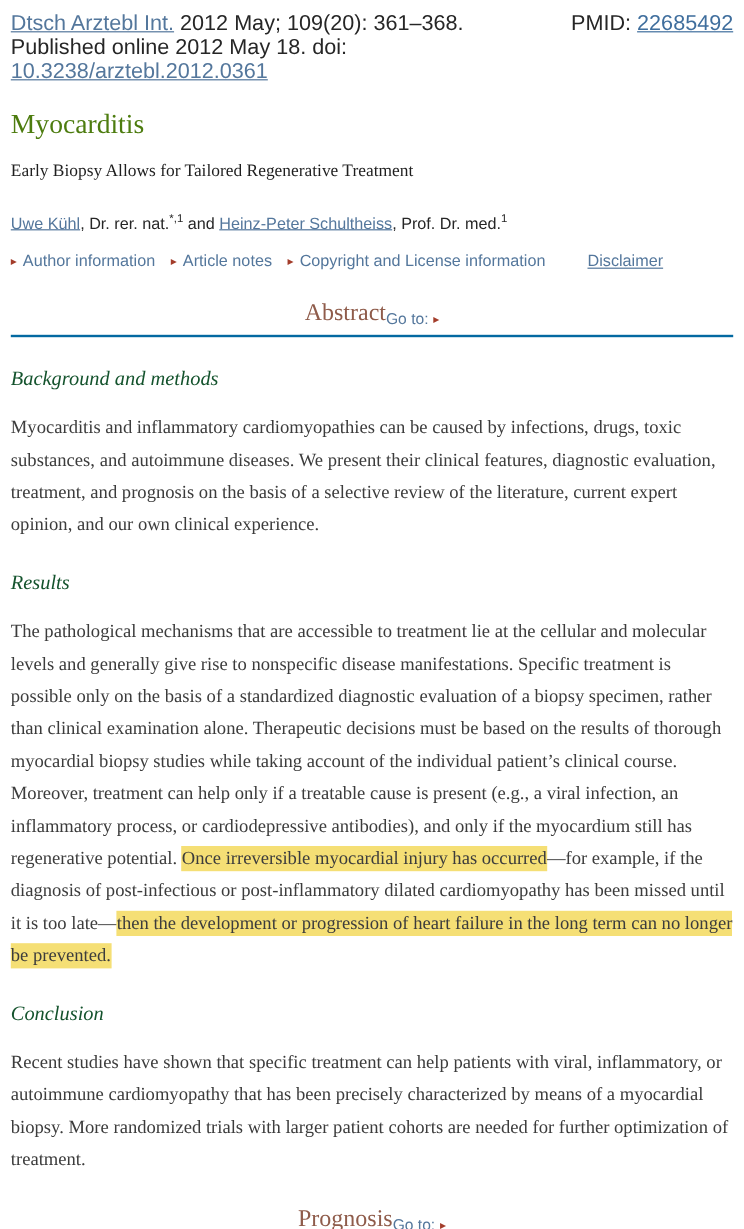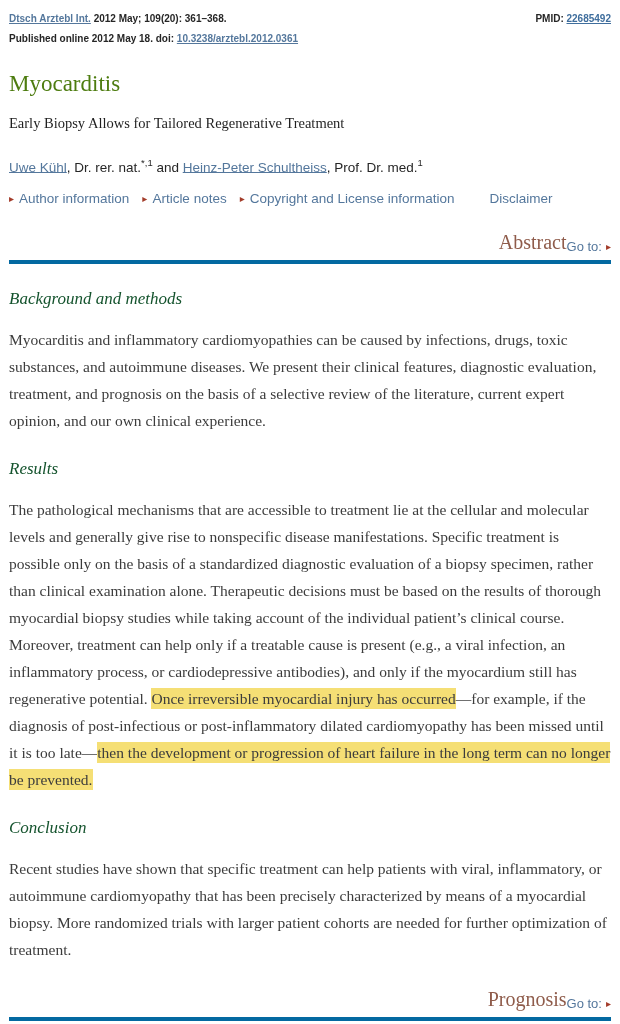--- a/index.html
+++ b/index.html
@@ -8,43 +8,43 @@
     --link:#3f6e9d;
     --metalink:#54779c;
     --arrow:#a33c2a;
   }
   *{box-sizing:border-box;}
   html,body{margin:0;padding:0;background:#fff;}
   body{font-family:"Liberation Sans",sans-serif;color:#262626;}
   .page{width:620px;min-height:1024px;padding:9px 9px 16px 9px;}
 
   
-  .header{display:flex;justify-content:space-between;font-size:10px;line-height:20px;font-weight:bold;}
+  .header{display:flex;justify-content:space-between;font-size:18px;line-height:20px;}
   .header .right{text-align:right;white-space:nowrap;}
   a{cursor:pointer;}
   .cite-link{color:var(--metalink);text-decoration:underline;}
   .plain-link{color:var(--link);text-decoration:underline;}
 
   
   h1.title{font-family:"Liberation Serif","DejaVu Serif",serif;font-size:23px;font-weight:500;
            color:#4d7c0f;margin:21px 0 0 0;line-height:1.2;}
   .subtitle{font-family:"Liberation Serif","DejaVu Serif",serif;font-size:14.5px;color:#1f1f1f;
             margin:17px 0 0 0;}
   .authors{font-size:13.5px;margin:25px 0 0 0;color:#262626;}
   .authors a{color:var(--metalink);text-decoration:underline;}
   .authors sup{font-size:9.5px;}
 
   .meta-row{font-size:13.5px;margin:17px 0 0 0;color:var(--metalink);}
   .arrow{color:var(--arrow);font-size:10px;vertical-align:1px;margin-right:5px;}
   .meta-link{color:var(--metalink);text-decoration:none;margin-right:13px;}
-  .disclaimer{color:var(--metalink);margin-left:22px;}
+  .disclaimer{color:var(--metalink);text-decoration:underline;margin-left:22px;}
 
   
-  .sec-head{display:flex;justify-content:flex-end;align-items:flex-end;
-            border-bottom:4px solid #0369a1;padding-bottom:6px;margin-top:25px;}
+  .sec-head{display:flex;justify-content:center;align-items:flex-end;
+            border-bottom:2px solid #0369a1;padding-bottom:6px;margin-top:25px;}
   .sec-head h2{font-family:"Liberation Serif","DejaVu Serif",serif;font-size:20px;font-weight:400;
                color:var(--brown);margin:0;line-height:1.15;}
   .goto{font-size:13px;color:var(--metalink);text-decoration:none;white-space:nowrap;}
   .goto .arrow{margin:0 0 0 4px;}
 
   h3.subhead{font-family:"Liberation Serif","DejaVu Serif",serif;font-size:17px;font-weight:400;
              color:#14532d;margin:25px 0 0 0;font-style:italic;}
 
   p.body{font-family:"Liberation Serif","DejaVu Serif",serif;font-size:15.5px;line-height:27px;
          color:#3c3c3c;margin:17px 0 0 0;}

